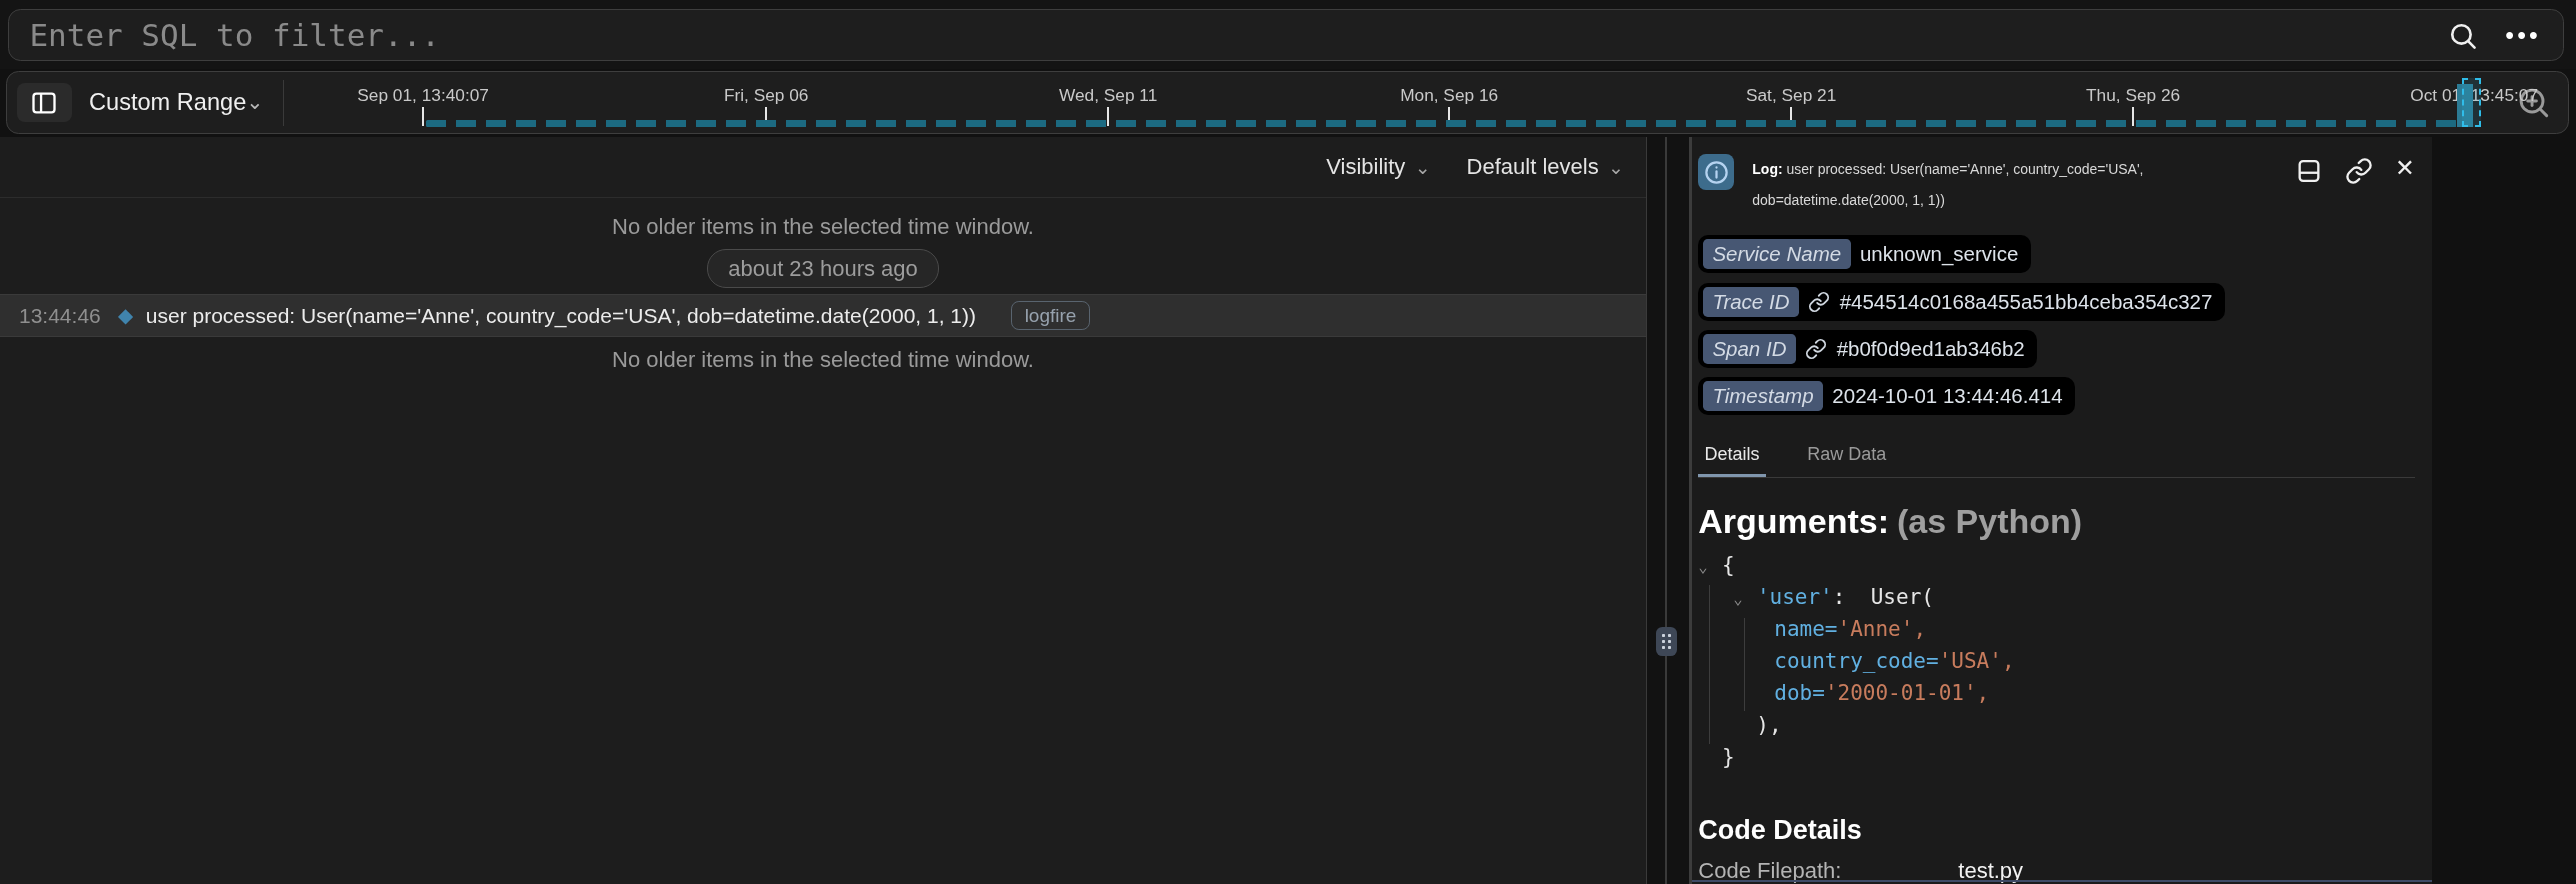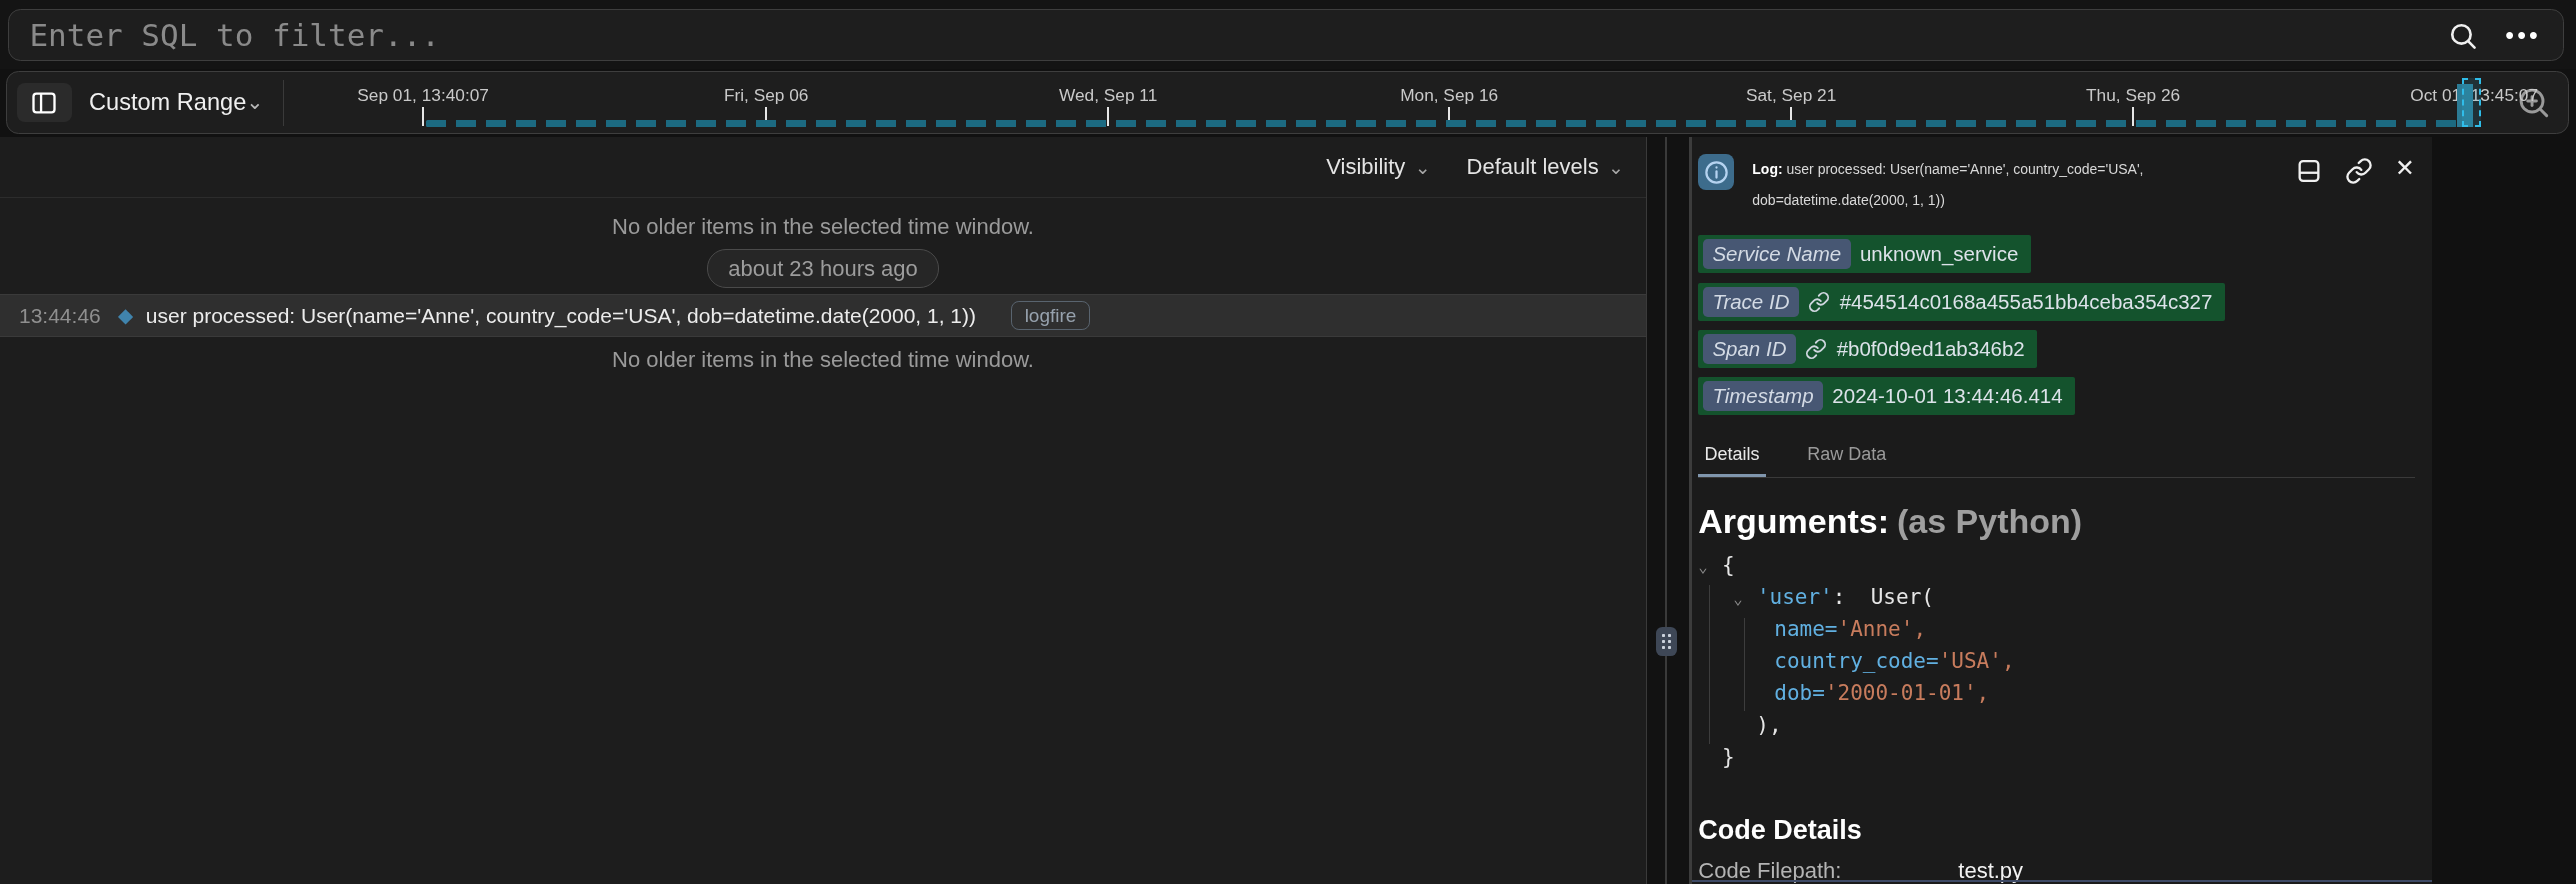--- a/index.html
+++ b/index.html
@@ -73,21 +73,21 @@
   
   .dp-header { display:flex; padding-top:17.3px; }
   .info-badge { width:36px; height:36px; border-radius:7.9px; background:#3d6c8c; flex:none;
                 display:flex; align-items:center; justify-content:center; }
   .dp-title { margin-left:18px; max-width:693px; font-size:14px; line-height:31px; color:#d9d9d9; }
   .dp-title b { color:#fff; }
   .dp-actions { margin-left:auto; display:flex; gap:22px; align-items:flex-start; padding-top:3.1px; }
   .dp-actions .act { background:none; border:none; color:#f0f0f0; cursor:pointer; display:flex; font-size:23.6px; line-height:1; }
 
   .badges { margin-top:19px; display:flex; flex-wrap:wrap; gap:9.4px 11px; }
-  .badge { display:flex; align-items:center; gap:9.4px; background:#14532d; border-radius:2px;
+  .badge { display:flex; align-items:center; gap:9.4px; background:#000000; border-radius:10px;
            padding:3.9px 12.6px 3.9px 4.7px; color:#dde3ea; font-size:20.5px; }
   .badge .b-label { font-style:italic; background:#475773; border-radius:4.7px; padding:3.1px 9.4px; color:#d3dae4; }
   .badge svg { flex:none; }
 
   .tabs { margin-top:22px; display:flex; gap:35px; border-bottom:0.8px solid #3a3a3a; }
   .tab { padding:6.3px 6.3px 9.4px; font-size:18px; color:#9a9a9a; cursor:pointer; border-bottom:3.1px solid transparent; }
   .tab.active { color:#e8e8e8; border-bottom-color:#8096ad; }
 
   .args-h { margin-top:23.6px; font-size:34px; font-weight:bold; color:#fff; }
   .args-h .sub { color:#9f9f9f; margin-left:7.9px; }

